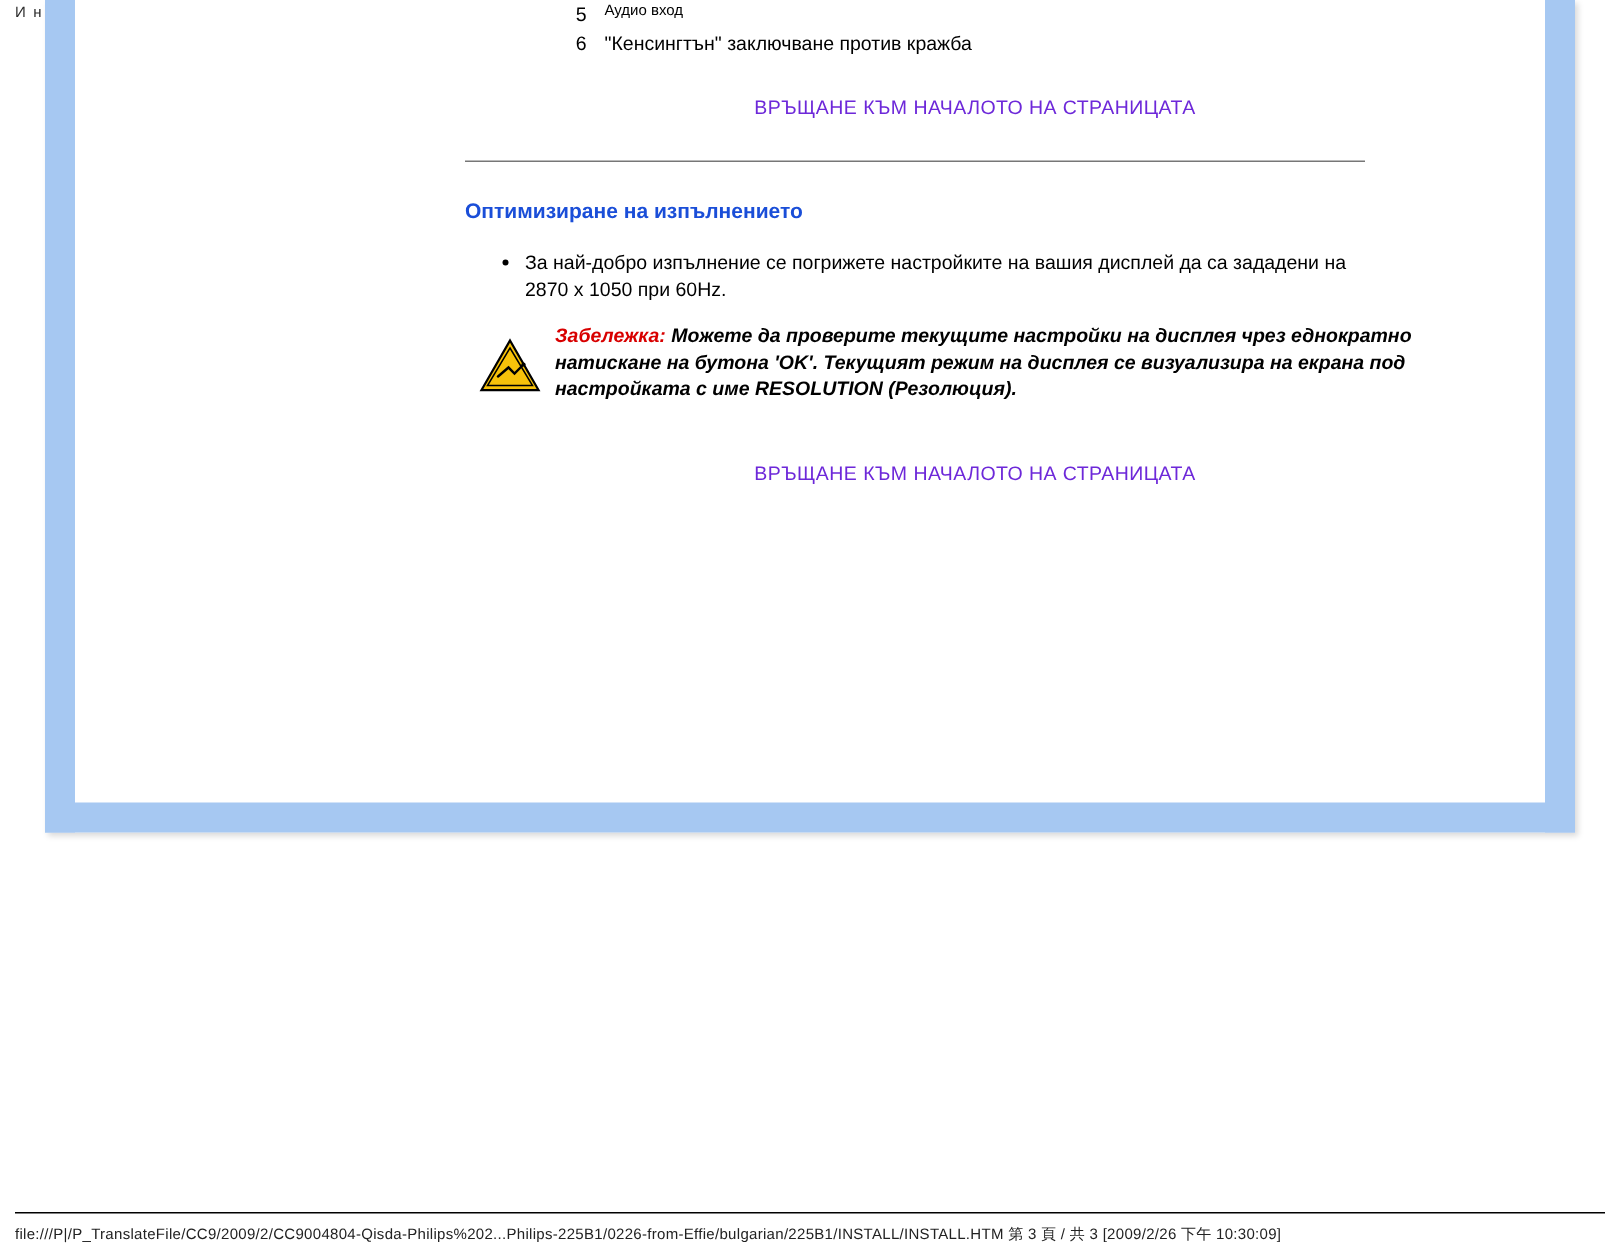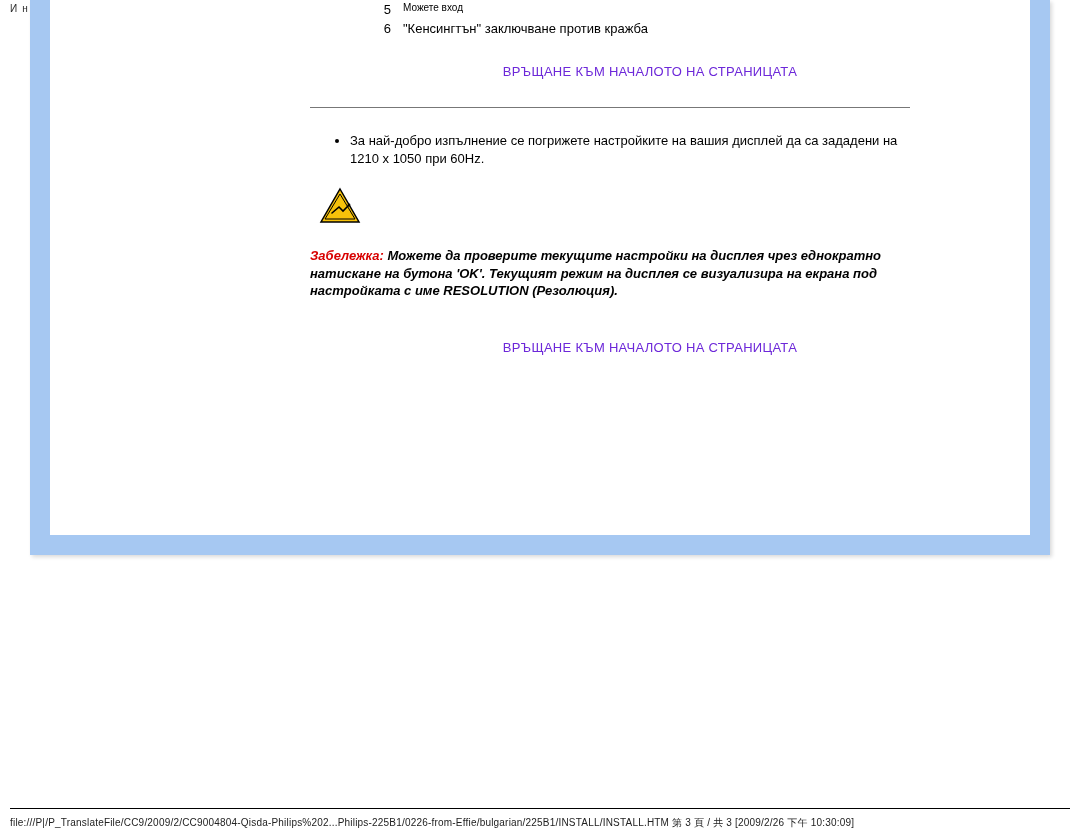--- a/index.html
+++ b/index.html
@@ -88,24 +88,23 @@
     padding: 0;
     width: 560px;
   }
   ul.body-list li {
     font-size: 13px;
     line-height: 1.35;
     margin-bottom: 14px;
   }
   .note-row {
     display: flex;
-    align-items: flex-start;
+    align-items: center;
     margin-top: 14px;
     width: 640px;
-    flex-direction: column;
   }
   .warn-icon-cell {
     width: 60px;
     flex: 0 0 60px;
     display: flex;
     align-items: flex-start;
     justify-content: center;
     padding-top: 6px;
   }
   .note-text {
@@ -136,36 +135,37 @@
 
 <div class="header-strip">Инсталиране на вашия течнокристален монитор</div>
 
 <div class="frame">
   <div class="content">
 
     <table class="list-table">
       <tbody>
           <tr>
         <td class="num">5</td>
-        <td class="small">Можете вход</td>
+        <td class="small">Аудио вход</td>
       </tr>
       <tr>
         <td class="num">6</td>
         <td>"Кенсингтън" заключване против кражба</td>
       </tr>
     </tbody>
       </table>
 
     <a class="back-link">ВРЪЩАНЕ КЪМ НАЧАЛОТО НА СТРАНИЦАТА</a>
 
     <hr class="divider">
 
+    <div class="section-heading">Оптимизиране на изпълнението</div>
 
     <ul class="body-list">
-      <li>За най-добро изпълнение се погрижете настройките на вашия дисплей да са зададени на 1210 x 1050 при 60Hz.</li>
+      <li>За най-добро изпълнение се погрижете настройките на вашия дисплей да са зададени на 2870 x 1050 при 60Hz.</li>
     </ul>
 
     <div class="note-row">
       <div class="warn-icon-cell">
         <svg width="42" height="38" viewBox="0 0 42 38">
           <polygon points="21,2 40,35 2,35" fill="#f7c20a" stroke="#000" stroke-width="1.5"></polygon>
           <polygon points="21,7 36,32 6,32" fill="none" stroke="#000" stroke-width="1"></polygon>
           <path d="M13 26 L20 20 L24 24 L30 18" fill="none" stroke="#000" stroke-width="1.6" stroke-linecap="round"></path>
           <circle cx="30" cy="18" r="1.4" fill="#000"></circle>
         </svg>

